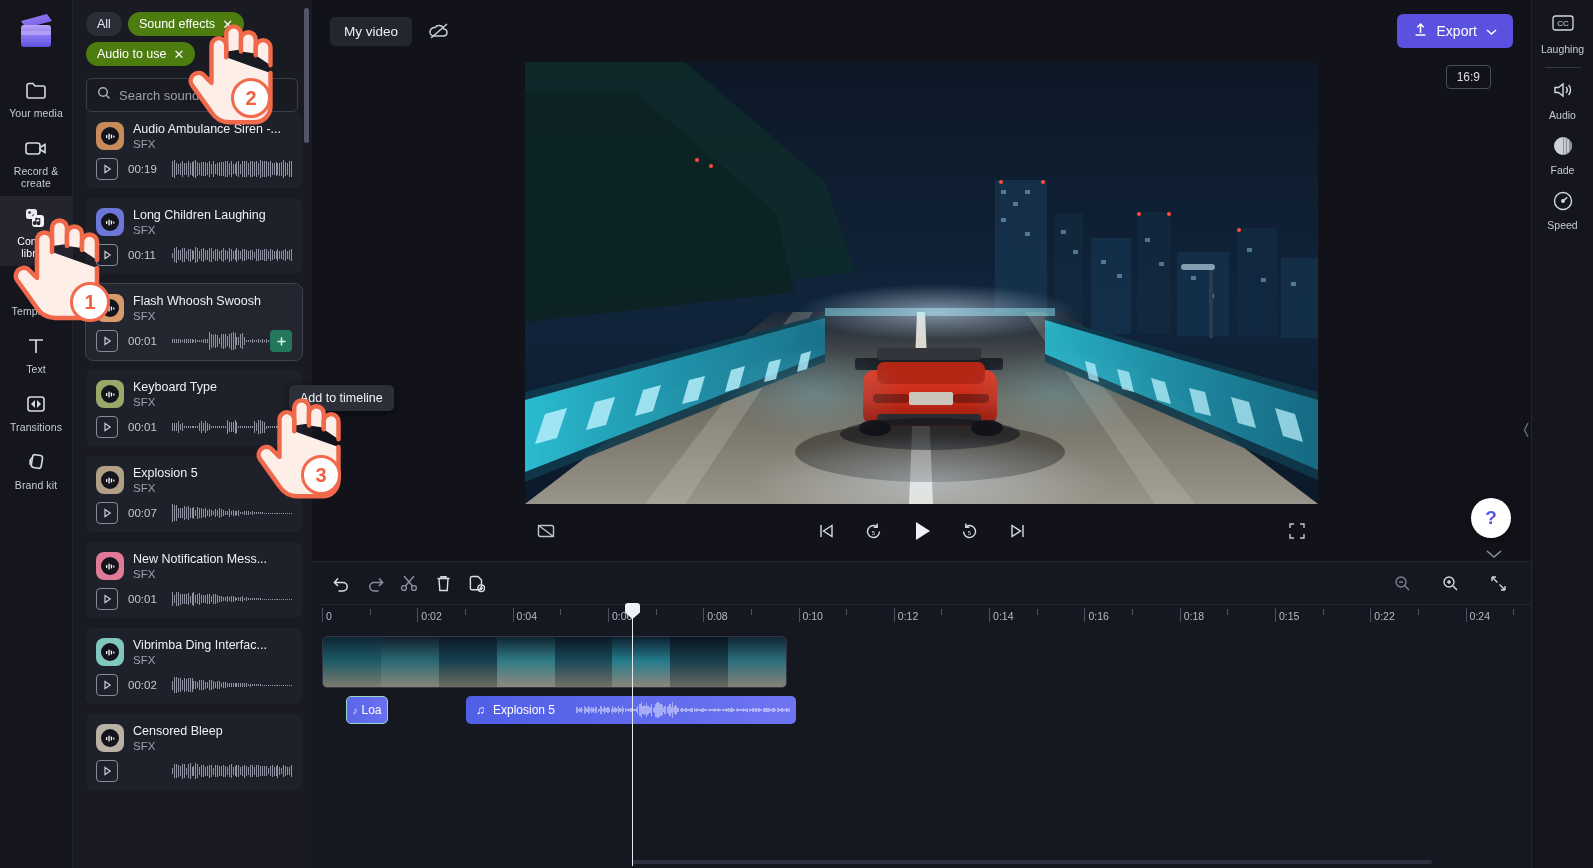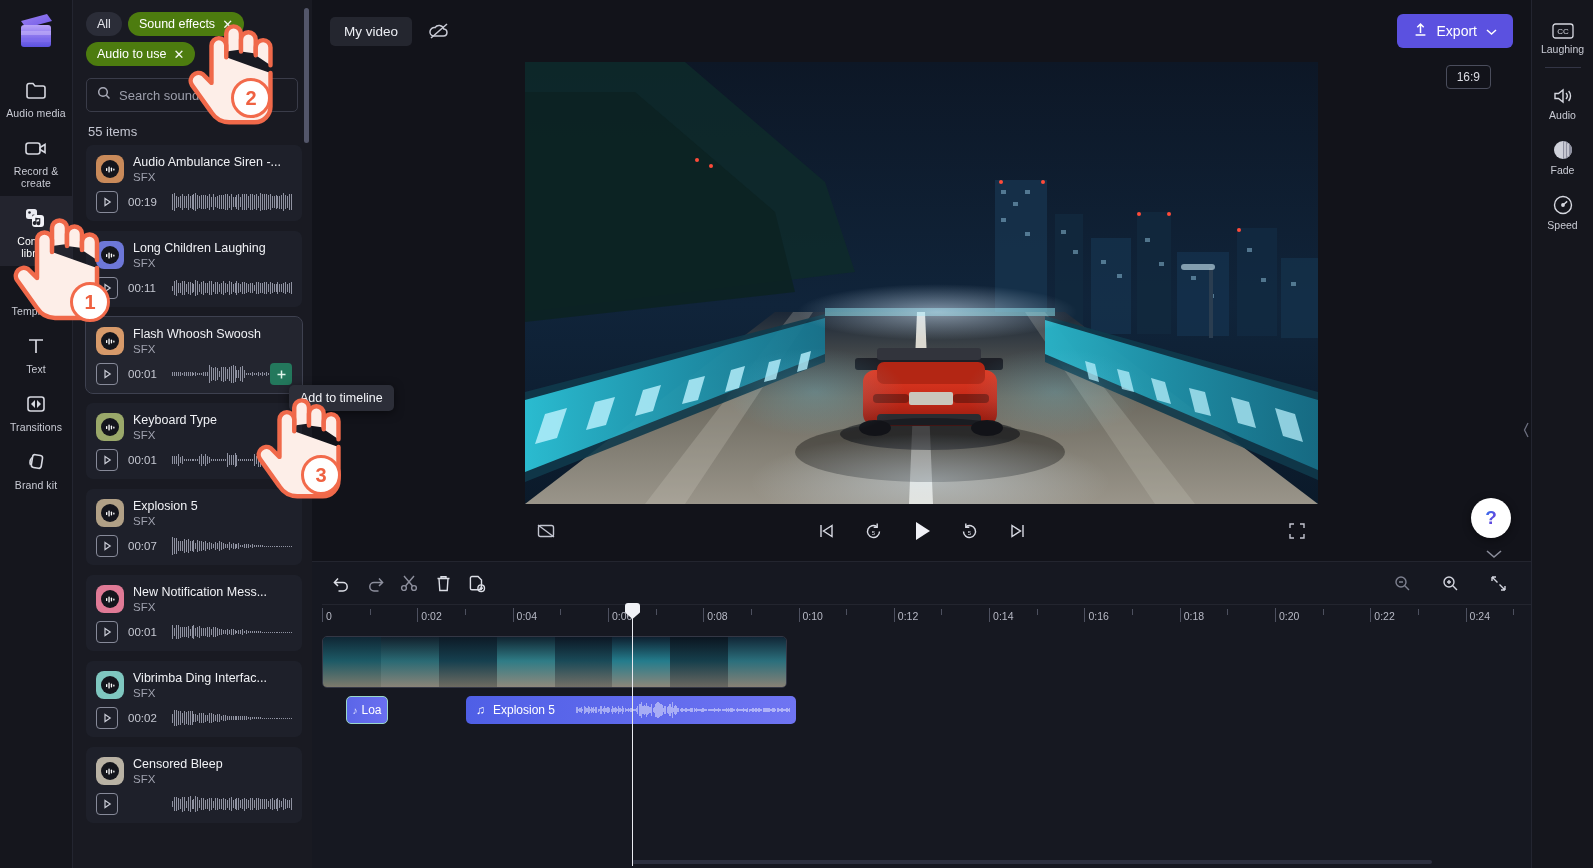--- a/index.html
+++ b/index.html
@@ -178,21 +178,21 @@
     background: #2d3040; border-radius: 2px;
   }
 
   
   .prail {
     width: 62px; flex: 0 0 62px; height: 868px; background: #15161d;
     display: flex; flex-direction: column; align-items: center; padding-top: 6px;
     border-left: 1px solid #232530;
   }
   .prail-item { width: 62px; padding: 8px 0 6px; text-align: center; cursor: pointer; }
-  .prail-icon { height: 26px; display: flex; align-items: flex-end; justify-content: center; margin-bottom: 3px; }
+  .prail-icon { height: 26px; display: flex; align-items: flex-start; justify-content: center; margin-bottom: 3px; }
   .prail-label { font-size: 10.5px; color: #c9cbd4; }
   .prail-sep { width: 36px; height: 1px; background: #333545; margin: 6px 0 4px; }
 
   
   .collapse-handle {
     position: absolute; right: 0px; top: 410px; width: 10px; height: 40px;
     display: flex; align-items: center; justify-content: center; cursor: pointer; z-index: 4;
   }
 
   
@@ -245,21 +245,21 @@
         <rect x="7" y="26" width="30" height="4" fill="#7e6bec" opacity=".7"></rect>
       </svg>
     </div>
 
     <div class="rail-item">
       <div class="rail-icon">
         <svg width="24" height="22" viewBox="0 0 24 22" fill="none" stroke="#d6d8e0" stroke-width="1.6">
           <path d="M3 6.5a2 2 0 0 1 2-2h4l2 2.5h8a2 2 0 0 1 2 2v8a2 2 0 0 1-2 2H5a2 2 0 0 1-2-2z"></path>
         </svg>
       </div>
-      <div class="rail-label">Audio media</div>
+      <div class="rail-label">Your media</div>
     </div>
 
     <div class="rail-item">
       <div class="rail-icon">
         <svg width="26" height="20" viewBox="0 0 26 20" fill="none" stroke="#d6d8e0" stroke-width="1.6">
           <rect x="3" y="5" width="14" height="11" rx="2.5"></rect>
           <path d="M17 9.5l5-3v8l-5-3z"></path>
         </svg>
       </div>
       <div class="rail-label">Record &amp; create</div>
@@ -339,21 +339,20 @@
     <div class="searchbox">
       <span>
         <svg width="14" height="14" viewBox="0 0 14 14" fill="none" stroke="#a9abb8" stroke-width="1.5">
           <circle cx="6" cy="6" r="4.3"></circle>
             <path d="M9.3 9.3L12.5 12.5"></path>
         </svg>
       </span>
       <input placeholder="Search sounds" style="">
     </div>
 
-    <div class="count">55 items</div>
 
     <div class="list" id="sfx-list">
         <div class="sfx-card">
           <div class="sfx-top">
             <div class="thumb" style="background:#c98a5a">
               <div class="inner">
                 <svg width="11" height="9" viewBox="0 0 11 9" fill="#fff">
                   <rect x="1" y="3" width="1.3" height="3" rx=".6"></rect>
                   <rect x="3.4" y="1.4" width="1.3" height="6.2" rx=".6"></rect>
                   <rect x="5.8" y="2.6" width="1.3" height="3.8" rx=".6"></rect>
@@ -1395,21 +1394,21 @@
             <div class="tick-label">0:16</div>
           </div>
           <div class="tickgrp" style="left: 857.7px;">
             <div class="tick-major"></div>
             <div class="tick-minor" style="left:47.65px"></div>
             <div class="tick-label">0:18</div>
           </div>
           <div class="tickgrp" style="left: 953px;">
             <div class="tick-major"></div>
             <div class="tick-minor" style="left:47.65px"></div>
-            <div class="tick-label">0:20</div>
+            <div class="tick-label">0:15</div>
           </div>
           <div class="tickgrp" style="left: 1048.3px;">
             <div class="tick-major"></div>
             <div class="tick-minor" style="left:47.65px"></div>
             <div class="tick-label">0:22</div>
           </div>
           <div class="tickgrp" style="left: 1143.6px;">
             <div class="tick-major"></div>
             <div class="tick-minor" style="left:47.65px"></div>
             <div class="tick-label">0:24</div>

